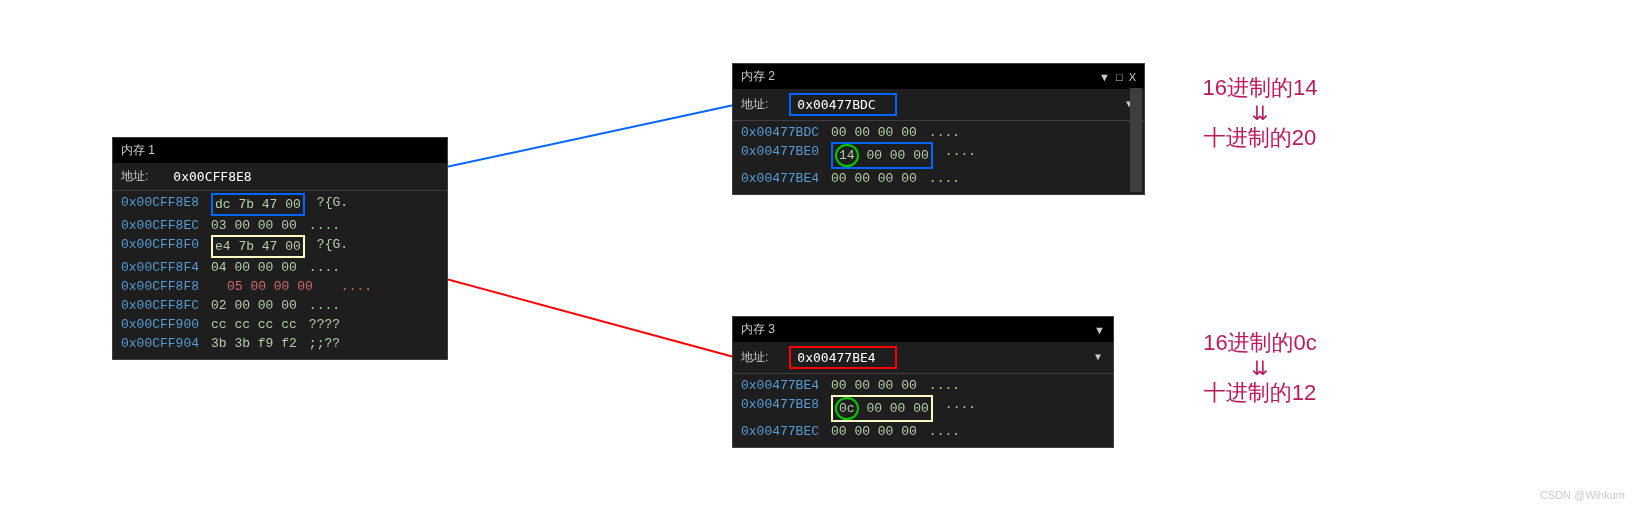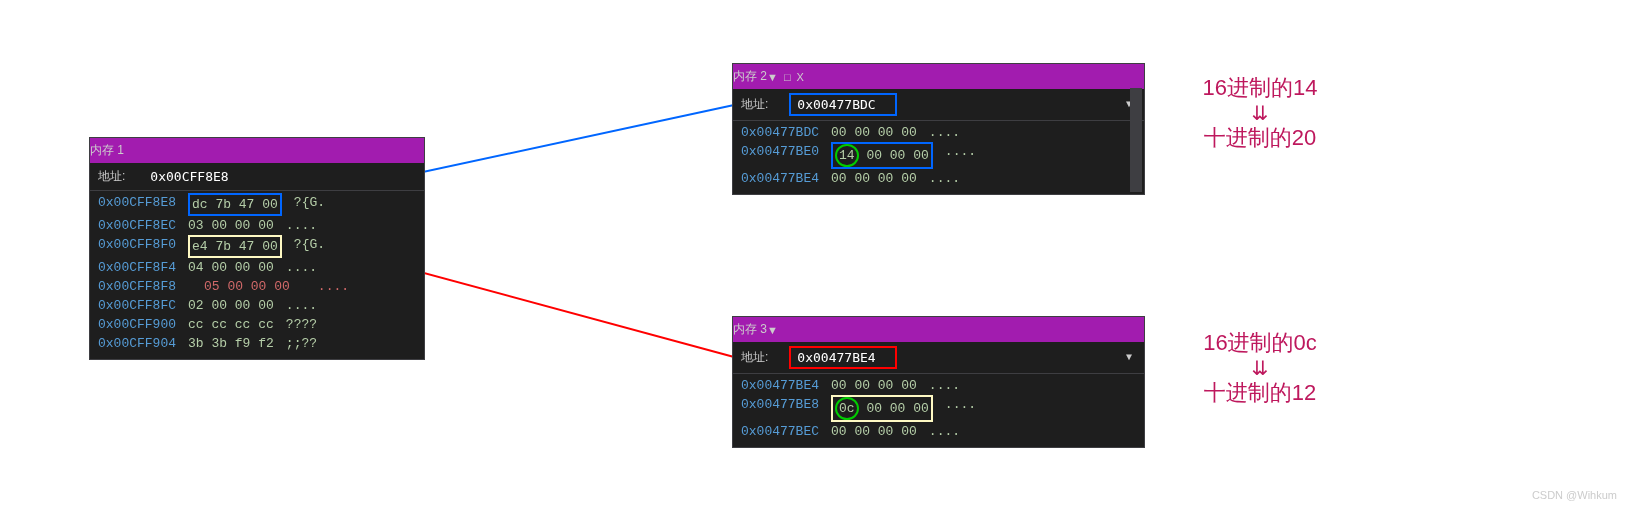--- a/index.html
+++ b/index.html
@@ -10,26 +10,27 @@
       position: relative;
       width: 1641px;
       height: 509px;
     }
     .panel {
       position: absolute;
       background: #252526;
       border: 1px solid #3e3e42;
     }
     .panel-title {
-      background: #a21caf;
-      color: #cccccc;
-      padding: 4px 0;
+      background: #000000;
+      color: #cccccc;
+      padding: 4px 8px;
       font-family: "Microsoft YaHei", sans-serif;
       font-size: 12px;
       display: flex;
+      justify-content: space-between;
       align-items: center;
     }
     .panel-controls {
       display: flex;
       gap: 6px;
       align-items: center;
     }
     .panel-controls span {
       color: #cccccc;
       font-size: 11px;
@@ -108,21 +109,21 @@
       line-height: 1.2;
     }
     .arrow-down {
       display: block;
       font-size: 20px;
       line-height: 1;
       margin: 2px 0;
     }
     .watermark {
       position: absolute;
-      right: 24px;
+      right: 16px;
       bottom: 8px;
       color: #cccccc;
       font-size: 11px;
       font-family: Arial, sans-serif;
       margin-left: 38px;
     }
     svg.connector {
       position: absolute;
       top: 0;
       left: 0;
@@ -140,21 +141,21 @@
     }
   </style>
 </head>
 <body>
 
 <svg class="connector">
   <line x1="302" y1="198" x2="734" y2="105" stroke="#0066ff" stroke-width="2"></line>
   <line x1="302" y1="240" x2="734" y2="357" stroke="#ff0000" stroke-width="2"></line>
 </svg>
 
-<div class="panel" style="left:89px; top:137px; width:336px;">
+<div class="panel" style="left:112px; top:137px; width:336px;">
   <div class="panel-title">
     <span>内存 1</span>
   </div>
   <div class="address-bar">
     <span class="address-label">地址:</span>
     <input class="address-value" value="0x00CFF8E8" style="">
   </div>
   <div class="memory-content" id="mem1">
       <div class="mem-row"><span class="addr-col">0x00CFF8E8</span><span class="bytes-col"><span class="highlight-blue">dc 7b 47 00</span></span><span class="ascii-col">?{G.</span></div>
       <div class="mem-row"><span class="addr-col">0x00CFF8EC</span><span class="bytes-col">03 00 00 00</span><span class="ascii-col">....</span></div>
@@ -184,21 +185,21 @@
     <span class="dropdown-arrow" style="margin-left:auto;">▼</span>
   </div>
   <div class="memory-content" id="mem2">
       <div class="mem-row"><span class="addr-col">0x00477BDC</span><span class="bytes-col">00 00 00 00</span><span class="ascii-col">....</span></div>
       <div class="mem-row"><span class="addr-col">0x00477BE0</span><span class="bytes-col"><span class="highlight-blue"><span class="circle-green">14</span><span> 00 00 00</span></span></span><span class="ascii-col">....</span></div>
       <div class="mem-row"><span class="addr-col">0x00477BE4</span><span class="bytes-col">00 00 00 00</span><span class="ascii-col">....</span></div>
     </div>
   <div class="scrollbar-v"></div>
 </div>
 
-<div class="panel" style="left:732px; top:316px; width:413px;">
+<div class="panel" style="left:732px; top:316px; width:382px;">
   <div class="panel-title">
     <span>内存 3</span>
     <div class="panel-controls">
       <span>▼</span>
     </div>
   </div>
   <div class="address-bar">
     <span class="address-label">地址:</span>
     <span style="border:2px solid #ff0000;padding:0 2px;">
       <input class="address-value" style="width: 100px;" value="0x00477BE4">

